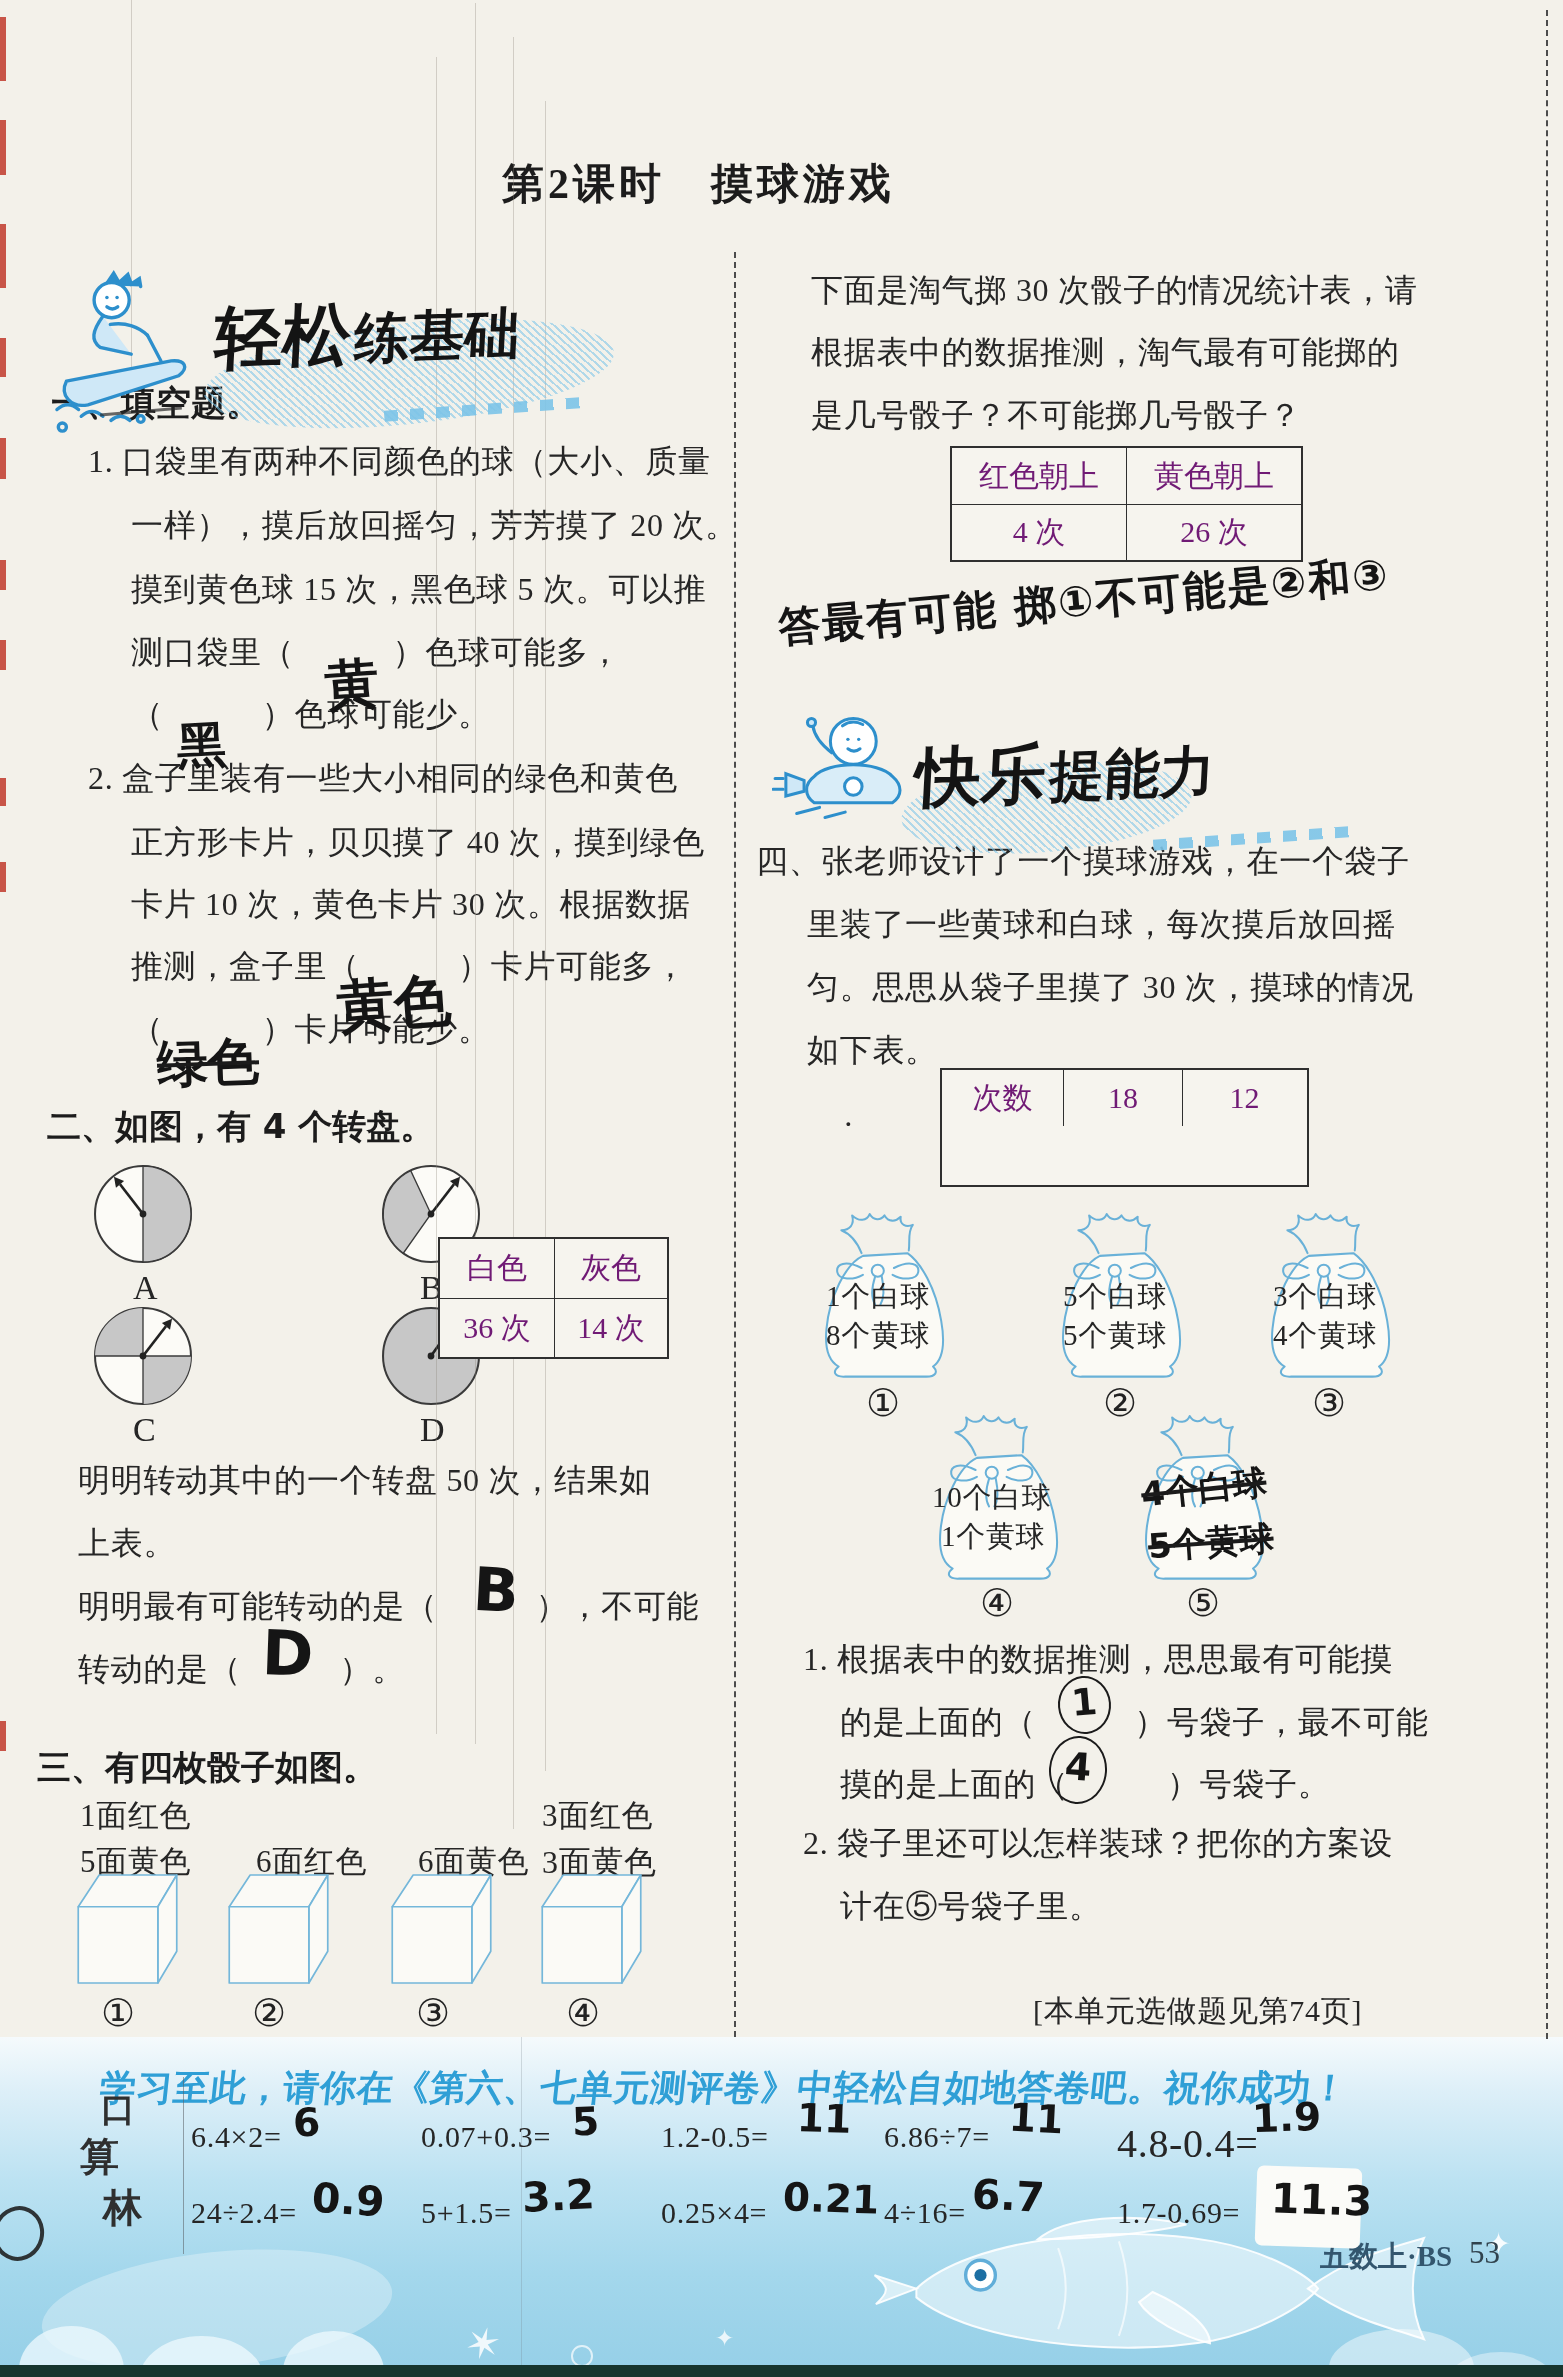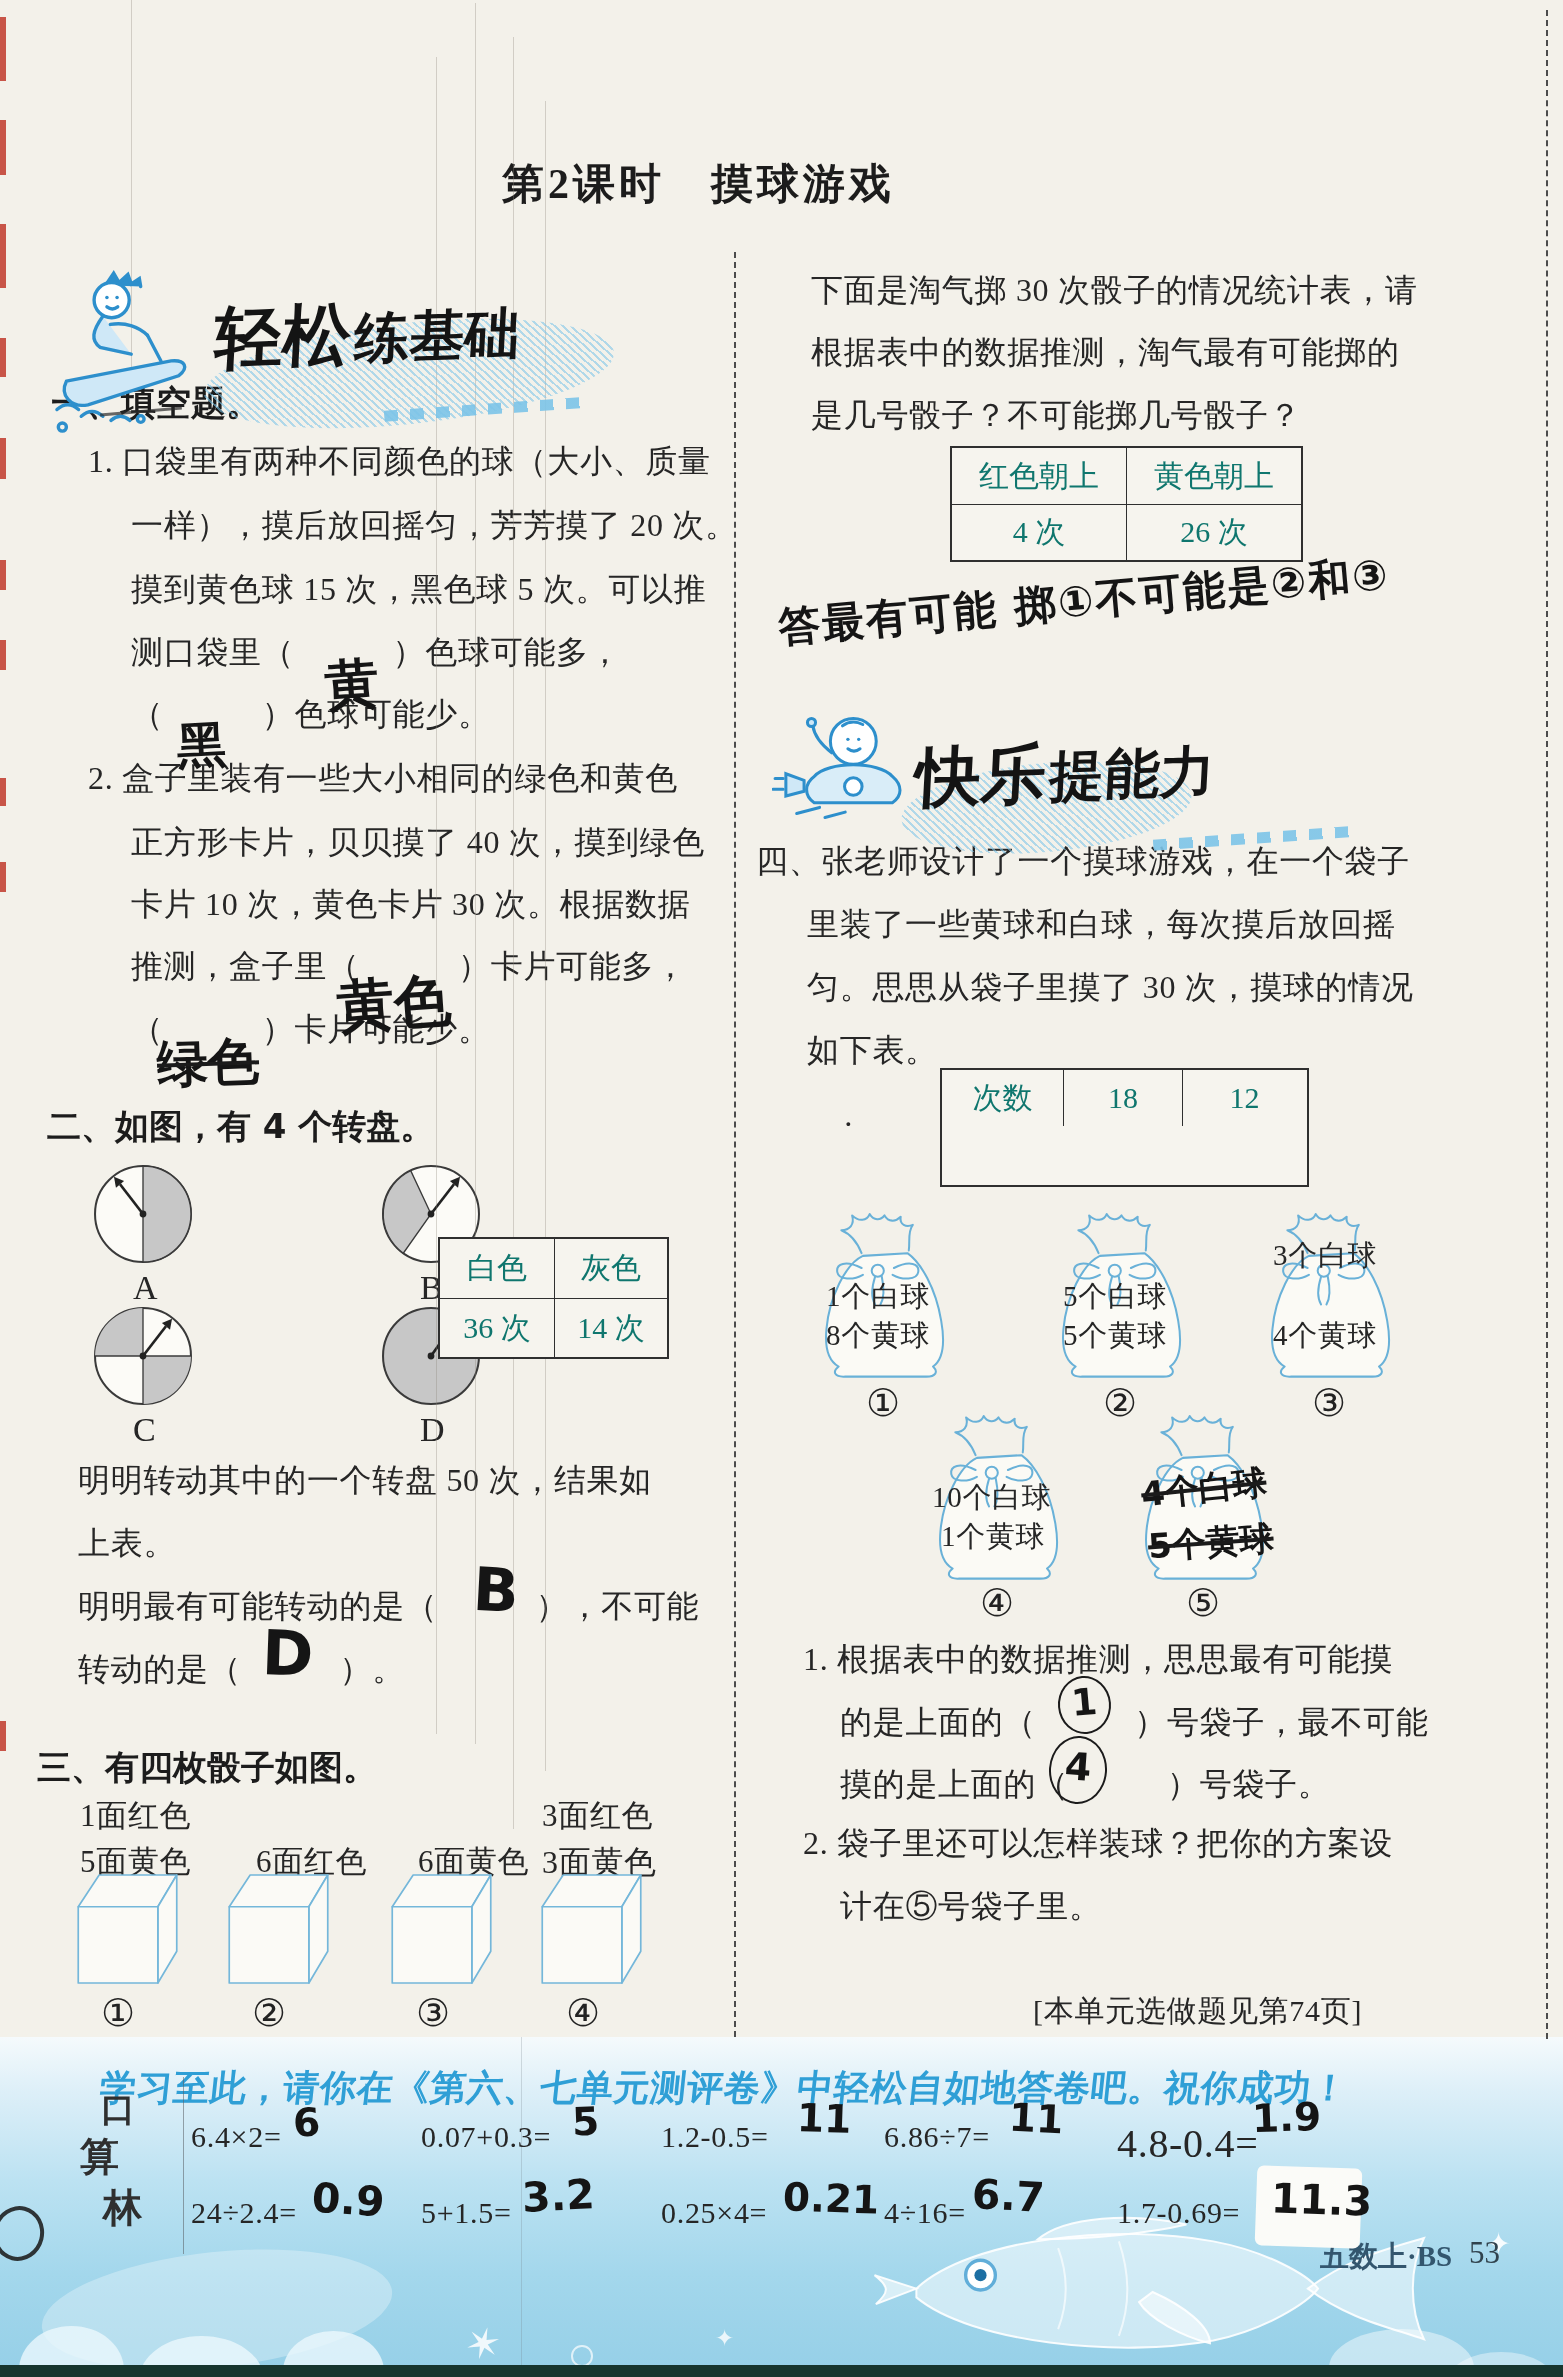--- a/index.html
+++ b/index.html
@@ -17,21 +17,21 @@
     background:repeating-linear-gradient(90deg,#7cc4e8 0 13.5px,rgba(0,0,0,0) 13.5px 26px)}
   .hw{position:absolute;font-family:"DejaVu Sans","Liberation Sans",sans-serif;font-weight:700;
       color:#151515;white-space:nowrap;z-index:4}
   .scrib{text-decoration:line-through;text-decoration-thickness:4px;text-decoration-color:#1b1b1b}
   .hw-circle{position:absolute;border:2.7px solid #1b1b1b;border-radius:50%;text-align:center;
       font-family:"DejaVu Sans",sans-serif;font-weight:700;color:#151515;z-index:4}
   .tbl{position:absolute;border:2px solid #2f2f2f;box-sizing:border-box;background:#f6f4ee;z-index:2}
   .trow{display:flex;border-bottom:1.4px solid #2f2f2f;box-sizing:border-box}
   .trow:last-child{border-bottom:none}
   .tc{border-right:1.4px solid #2f2f2f;display:flex;align-items:center;justify-content:center;
-      font-size:30px;color:#0f766e;box-sizing:border-box}
+      font-size:30px;color:#701a75;box-sizing:border-box}
   .tc:last-child{border-right:none}
   .crease{position:absolute;width:1.4px;background:rgba(140,135,122,.33);z-index:1}
   .rededge{position:absolute;left:0;width:6px;background:#c0392b;opacity:.85;z-index:5}
   .vdash{position:absolute;width:0;border-left:2px dashed #4c4c4c;z-index:1}
   .num-circ{position:absolute;font-size:38px;color:#222}
   svg{display:block}
 </style>
 </head>
 <body>
 
@@ -279,21 +279,21 @@
       <path d="M82,86 C58,74 44,80 46,92 C48,104 70,104 84,96" fill="none"></path>
       <path d="M130,86 C154,74 168,80 166,92 C164,104 142,104 128,96" fill="none"></path>
       <circle cx="106" cy="90" r="9" fill="none"></circle>
       <path d="M102,99 C96,118 96,130 102,140 M112,99 C116,118 116,130 110,140" fill="none"></path>
     </g>
   </svg>
   <div class="t" style="left:826px;top:1277px;font-size:29px">1个白球</div>
   <div class="t" style="left:826px;top:1316px;font-size:29px">8个黄球</div>
   <div class="t" style="left:1063px;top:1277px;font-size:29px">5个白球</div>
   <div class="t" style="left:1063px;top:1316px;font-size:29px">5个黄球</div>
-  <div class="t" style="left:1273px;top:1236px;font-size:29px">3个白球</div>
+  <div class="t" style="left:1273px;top:1277px;font-size:29px">3个白球</div>
   <div class="t" style="left:1273px;top:1316px;font-size:29px">4个黄球</div>
   <div class="num-circ" style="left:866px;top:1381px">①</div>
   <div class="num-circ" style="left:1103px;top:1381px">②</div>
   <div class="num-circ" style="left:1312px;top:1381px">③</div>
 
   <svg class="abs" style="left:920px;top:1412px" width="157" height="170" viewBox="0 0 232 252">
     <g fill="#fbfaf5" stroke="#69b1d8" stroke-width="3" stroke-linecap="round" stroke-linejoin="round">
       <path d="M84,68 C58,80 34,130 30,176 C27,206 34,224 48,232 C38,240 42,248 58,247 L178,247 C192,247 196,240 188,232 C202,222 206,198 200,164 C192,116 170,78 150,64 Z"></path>
       <path d="M82,64 C74,44 62,34 52,30 C64,30 72,22 68,8 C78,18 90,16 94,6 C100,16 110,16 116,8 C122,18 132,18 140,10 C138,22 148,26 158,22 C150,32 154,46 152,60" fill="none"></path>
       <path d="M82,86 C58,74 44,80 46,92 C48,104 70,104 84,96" fill="none"></path>

